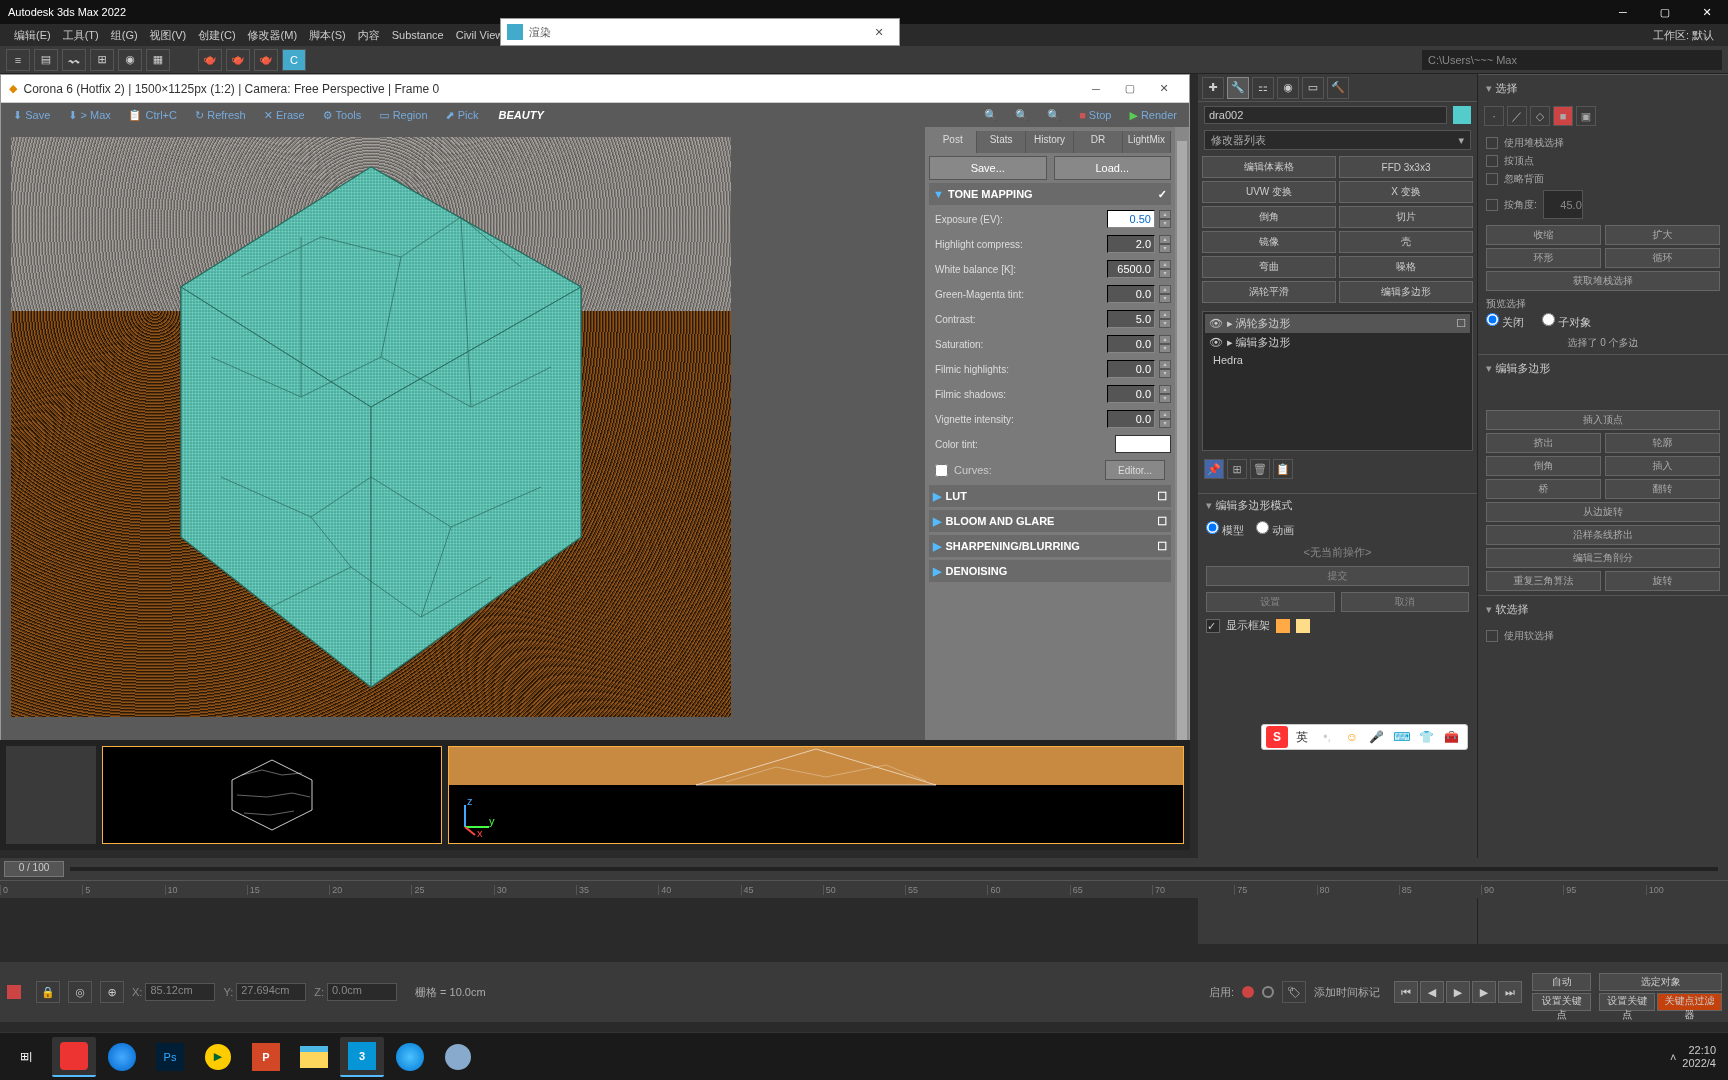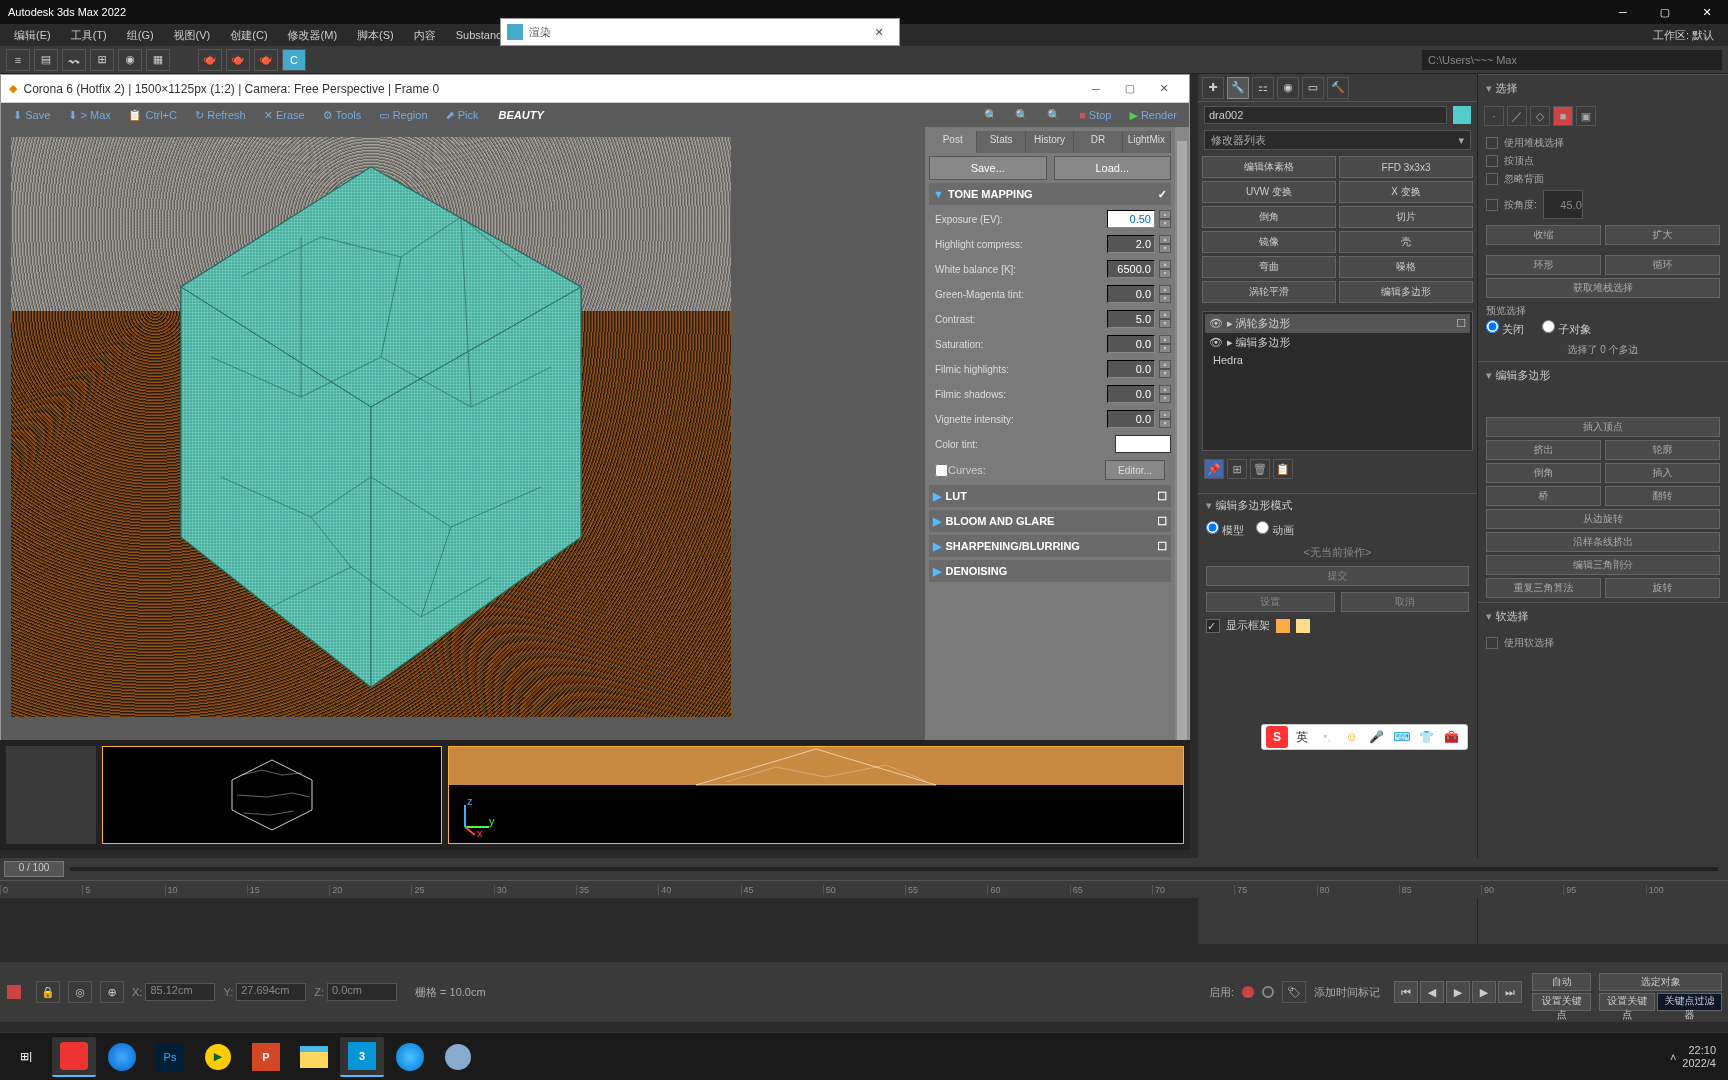--- a/index.html
+++ b/index.html
@@ -4,21 +4,21 @@
 <style>
 * { margin:0; padding:0; box-sizing:border-box; font-family:"Segoe UI",Tahoma,sans-serif; font-size:11px; }
 body { background:#2a2a2a; width:1728px; height:1080px; overflow:hidden; color:#ccc; position:relative; }
 
 
 .titlebar { height:24px; background:#111; display:flex; align-items:center; padding-left:8px; color:#fff; }
 .titlebar .spacer { flex:1; }
 .winbtn { width:42px; height:24px; display:flex; align-items:center; justify-content:center; color:#fff; }
 
 
-.menubar { height:22px; background:#2a2a2a; display:flex; align-items:center; gap:8px; padding:0 8px; }
+.menubar { height:22px; background:#2a2a2a; display:flex; align-items:center; gap:0; padding:0 8px; }
 .menubar span { color:#ccc; padding:2px 6px; cursor:default; }
 .workspace { margin-left:auto; color:#ccc; }
 
 
 .toolstrip { height:28px; background:#3a3a3a; display:flex; align-items:center; gap:4px; padding:0 6px; border-bottom:1px solid #222; }
 .toolbtn { width:24px; height:22px; background:#3a3a3a; border:1px solid #555; display:flex; align-items:center; justify-content:center; color:#ccc; }
 .pathbox { flex:1; max-width:300px; height:20px; background:#222; color:#888; padding:0 6px; display:flex; align-items:center; margin-left:auto; }
 
 
 .vfb { position:absolute; left:0; top:74px; width:1190px; height:740px; background:#eee; border:1px solid #999; display:flex; flex-direction:column; }
@@ -48,21 +48,21 @@
 .section-hdr { background:#6a6a6a; height:22px; display:flex; align-items:center; padding:0 4px; color:#fff; font-weight:bold; font-size:10px; }
 .section-hdr .tri { color:#5bf; margin-right:4px; }
 .section-hdr.collapsed .tri { color:#5bf; }
 .param-row { display:flex; align-items:center; height:22px; gap:4px; }
 .param-row .plabel { flex:1; color:#ddd; font-size:10px; padding-left:6px; }
 .param-row .pval { width:48px; height:18px; background:#555; color:#fff; text-align:right; padding-right:3px; border:1px inset #333; }
 .param-row .pval.hl { background:#fff; color:#06c; }
 .param-row .spinner { width:12px; display:flex; flex-direction:column; }
 .param-row .spinner div { height:9px; background:#888; border:1px solid #555; font-size:6px; text-align:center; line-height:6px; }
 .color-swatch { width:56px; height:18px; background:#fff; border:1px solid #333; }
-.curves-row { display:flex; align-items:center; padding:2px 6px; gap:0; }
+.curves-row { display:flex; align-items:center; padding:2px 6px; gap:6px; }
 .curves-row .editor-btn { margin-left:auto; width:60px; height:20px; background:#888; border:1px solid #555; color:#ddd; font-size:10px; }
 
 
 .render-dialog { position:absolute; left:500px; top:18px; width:400px; height:28px; background:#fff; border:1px solid #999; display:flex; align-items:center; padding:0 6px; }
 .render-dialog .icn { width:16px; height:16px; background:#4ac; margin-right:6px; }
 .render-dialog .dtitle { flex:1; color:#555; }
 .render-dialog .dclose { width:28px; color:#555; text-align:center; }
 
 
 .cmdpanel { position:absolute; right:0; top:74px; width:530px; height:870px; background:#3a3a3a; display:flex; }
@@ -503,21 +503,21 @@
         </div>
       <div class="sel-row">
           <div class="chk"></div>
           <span class="lbl">按角度:</span>
           <input class="pval" style="width: 40px; height: 29px; background: rgb(42, 42, 42); border: 1px solid rgb(85, 85, 85); color: rgb(136, 136, 136); text-align: right;" value="45.0">
         </div>
       <div class="btnpair" style="margin-top:4px">
           <button>收缩</button>
           <button>扩大</button>
         </div>
-      <div class="btnpair" style="margin-top:10px">
+      <div class="btnpair" style="margin-top:3px">
           <button>环形</button>
           <button>循环</button>
         </div>
       <div class="btnpair" style="margin-top:3px">
           <button style="flex:1">获取堆栈选择</button>
         </div>
       <div style="color:#aaa;margin-top:6px;font-size:10px">预览选择</div>
       <div class="sel-row">
           <label><input type="radio" checked="" style=""> <span>关闭</span></label>
           <label style="margin-left:12px"><input type="radio" style=""> <span>子对象</span></label>
@@ -667,21 +667,21 @@
       <div class="pb">⏭</div>
     </div>
     <div style="display:flex;flex-direction:column;gap:2px;margin-left:6px">
       <button style="height:18px;background:#4a4a4a;border:1px solid #666;color:#ccc;padding:0 6px;font-size:10px">自动</button>
       <button style="height:18px;background:#4a4a4a;border:1px solid #666;color:#ccc;padding:0 6px;font-size:10px">设置关键点</button>
     </div>
     <div style="display:flex;flex-direction:column;gap:2px;margin-left:4px">
       <button style="height:18px;background:#4a4a4a;border:1px solid #666;color:#ccc;padding:0 6px;font-size:10px">选定对象</button>
       <div style="display:flex;gap:2px">
         <button style="height:18px;background:#4a4a4a;border:1px solid #666;color:#ccc;padding:0 4px;font-size:10px">设置关键点</button>
-        <button style="height:18px;background:#0f172a;border:1px solid #666;color:#ccc;padding:0 4px;font-size:10px">关键点过滤器</button>
+        <button style="height:18px;background:#c2410c;border:1px solid #666;color:#ccc;padding:0 4px;font-size:10px">关键点过滤器</button>
       </div>
     </div>
   </div>
 </div>
 
 <div class="imebar">
   <div class="ime-icon" style="background:#f33;color:#fff;border-radius:3px;font-weight:bold">S</div>
   <div class="ime-icon" style="color:#333">英</div>
   <div class="ime-icon">•,</div>
   <div class="ime-icon" style="color:#f90">☺</div>

